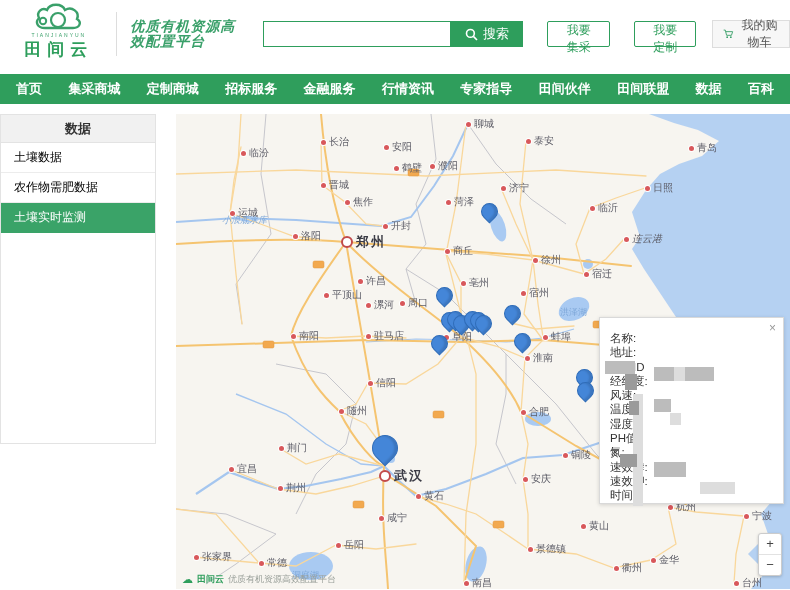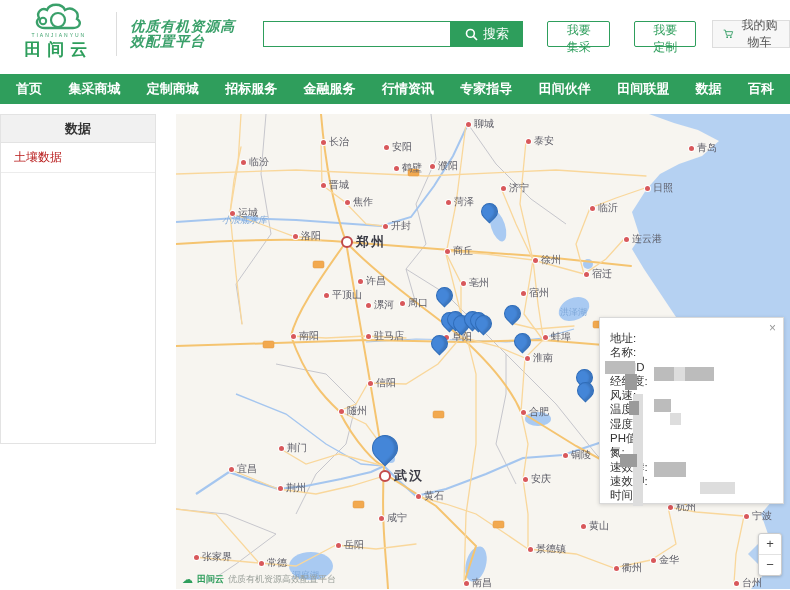--- a/index.html
+++ b/index.html
@@ -22,21 +22,21 @@
   .btn-cart{height:28px;padding:0 10px;background:#f7f7f7;border:1px solid #ddd;color:#555;font-size:12px;cursor:pointer;margin-left:16px;display:flex;align-items:center;gap:6px;}
 
   
   .navbar{margin-top:6px;height:30px;background:#2f9e5c;display:flex;align-items:center;justify-content:space-between;padding:0 16px;}
   .nav-item{color:#fff;font-size:13px;font-weight:bold;text-decoration:none;cursor:pointer;white-space:nowrap;}
 
   
   .content{display:flex;margin-top:10px;}
   .sidebar{width:154px;border:1px solid #e3e3e3;height:328px;background:#fff;flex:none;}
   .sb-title{height:27px;line-height:27px;text-align:center;background:#f1f1f1;font-size:13px;font-weight:bold;color:#333;border-bottom:1px solid #e3e3e3;}
-  .sb-item{height:29px;line-height:29px;padding-left:13px;font-size:12px;color:#b91c1c;border-bottom:1px solid #ececec;cursor:pointer;}
+  .sb-item{height:29px;line-height:29px;padding-left:13px;font-size:12px;color:#000000;border-bottom:1px solid #ececec;cursor:pointer;}
   .sb-item.active{background:#3aa368;color:#fff;border-bottom-color:#3aa368;}
 
   
   .map{position:relative;width:615px;height:475px;margin-left:20px;background:#f7f5f0;overflow:hidden;flex:none;}
   .map svg.base{position:absolute;left:0;top:0;}
   .city{position:absolute;font-size:10px;color:#5c5c66;white-space:nowrap;display:flex;align-items:center;gap:3px;transform:translateY(-50%);}
   .city i{width:5px;height:5px;border-radius:50%;background:#d8585b;box-shadow:0 0 0 1px #fff;flex:none;}
   .city.major{font-size:13px;color:#3b3b45;font-weight:bold;letter-spacing:2px;}
   .city.major i{width:8px;height:8px;background:#fff;border:2px solid #c24a4a;box-shadow:none;}
   .wlabel{position:absolute;font-size:9px;color:#7da7d8;white-space:nowrap;}
@@ -115,20 +115,22 @@
       <a class="nav-item">数据</a>
       <a class="nav-item">百科</a>
     </nav>
 
   <div class="content">
 
     <aside class="sidebar">
       <div class="sb-title">数据</div>
       <div id="sb-items">
           <div class="sb-item">土壤数据</div>
+          <div class="sb-item">农作物需肥数据</div>
+          <div class="sb-item active">土壤实时监测</div>
         </div>
     </aside>
 
     <div class="map">
       <svg class="base" width="615" height="475" viewBox="0 0 615 475">
 
         <path d="M473,0 H615 V475 H575 L590,458 L572,440 L592,420 L585,400 L602,380 L598,352 L578,325 L550,282 L526,243 L506,212 L486,182 L468,155 L456,135 L464,123 L456,98 L470,76 L484,60 L503,50 L526,42 L543,27 L522,16 L498,9 Z" fill="#a9caf2" opacity="0.85"></path>
 
         <g stroke="#c6c6cc" stroke-width="1" fill="none">
           <path d="M90,0 L85,60 L95,120 L60,170 L66,210"></path>
@@ -210,39 +212,39 @@
           <rect x="87" y="227" width="11" height="7" rx="1.5"></rect>
           <rect x="257" y="297" width="11" height="7" rx="1.5"></rect>
           <rect x="417" y="207" width="11" height="7" rx="1.5"></rect>
           <rect x="177" y="387" width="11" height="7" rx="1.5"></rect>
           <rect x="317" y="407" width="11" height="7" rx="1.5"></rect>
           <rect x="585" y="378" width="22" height="9" rx="2"></rect>
         </g>
       </svg>
 
       <div id="map-overlay" style="position:absolute;left:0;top:0;width:615px;height:475px;">
-          <div class="city" style="left: 65px; top: 48px; text-align: center;"><i></i>临汾</div>
+          <div class="city" style="left: 65px; top: 39px; text-align: center;"><i></i>临汾</div>
           <div class="city" style="left: 145px; top: 28px;"><i></i>长治</div>
           <div class="city" style="left: 208px; top: 33px;"><i></i>安阳</div>
           <div class="city" style="left: 290px; top: 10px;"><i></i>聊城</div>
           <div class="city" style="left: 350px; top: 27px;"><i></i>泰安</div>
           <div class="city" style="left: 513px; top: 34px;"><i></i>青岛</div>
           <div class="city" style="left: 218px; top: 54px;"><i></i>鹤壁</div>
           <div class="city" style="left: 254px; top: 52px;"><i></i>濮阳</div>
           <div class="city" style="left: 145px; top: 71px;"><i></i>晋城</div>
           <div class="city" style="left: 169px; top: 88px;"><i></i>焦作</div>
           <div class="city" style="left: 54px; top: 99px;"><i></i>运城</div>
           <div class="city" style="left: 270px; top: 88px;"><i></i>菏泽</div>
           <div class="city" style="left: 325px; top: 74px;"><i></i>济宁</div>
           <div class="city" style="left: 469px; top: 74px;"><i></i>日照</div>
           <div class="city" style="left: 414px; top: 94px; text-align: right;"><i></i>临沂</div>
           <div class="city" style="left: 207px; top: 112px;"><i></i>开封</div>
           <div class="city" style="left: 117px; top: 122px;"><i></i>洛阳</div>
           <div class="city" style="left: 269px; top: 137px;"><i></i>商丘</div>
-          <div class="city" style="left: 448px; top: 125px;"><i></i>连云港</div>
+          <div class="city" style="left: 448px; top: 125px; font-style: italic;"><i></i>连云港</div>
           <div class="city" style="left: 357px; top: 146px;"><i></i>徐州</div>
           <div class="city" style="left: 408px; top: 160px;"><i></i>宿迁</div>
           <div class="city" style="left: 285px; top: 169px;"><i></i>亳州</div>
           <div class="city" style="left: 345px; top: 179px;"><i></i>宿州</div>
           <div class="city" style="left: 182px; top: 167px;"><i></i>许昌</div>
           <div class="city" style="left: 148px; top: 181px;"><i></i>平顶山</div>
           <div class="city" style="left: 190px; top: 191px;"><i></i>漯河</div>
           <div class="city" style="left: 224px; top: 189px;"><i></i>周口</div>
           <div class="city" style="left: 115px; top: 222px;"><i></i>南阳</div>
           <div class="city" style="left: 190px; top: 222px;"><i></i>驻马店</div>
@@ -287,22 +289,22 @@
           <div class="pin" style="left: 337.5px; top: 218.8px;"></div>
           <div class="pin" style="left: 254.5px; top: 220.8px;"></div>
           <div class="pin" style="left: 399.5px; top: 254.8px;"></div>
           <div class="pin" style="left: 400.5px; top: 267.8px;"></div>
           <div class="pin big" style="left: 196px; top: 321px;"></div>
         </div>
 
       <div class="popup" id="popup">
         <span class="popup-close">×</span>
         <div id="popup-rows">
+            <div class="p-row">名称:</div>
             <div class="p-row">地址:</div>
-            <div class="p-row">名称:</div>
             <div class="p-row">设备ID</div>
             <div class="p-row">经纬度:</div>
             <div class="p-row">风速:</div>
             <div class="p-row">温度:</div>
             <div class="p-row">湿度:</div>
             <div class="p-row">PH值:</div>
             <div class="p-row">氮:</div>
             <div class="p-row">速效磷:</div>
             <div class="p-row">速效钾:</div>
             <div class="p-row">时间:</div>

